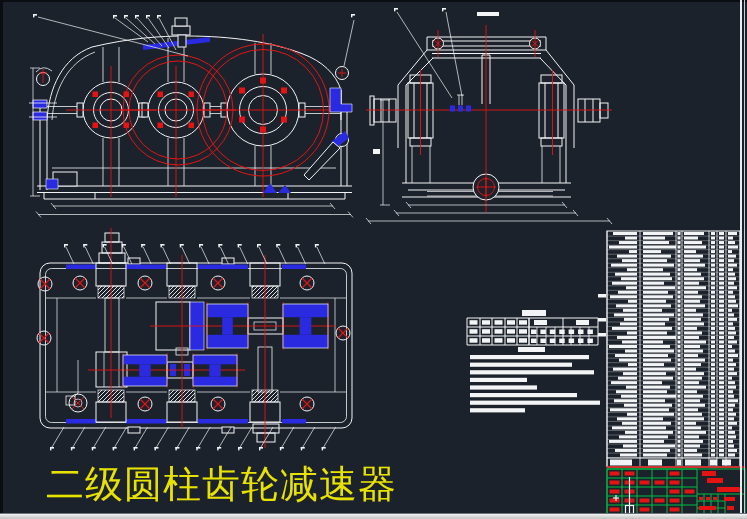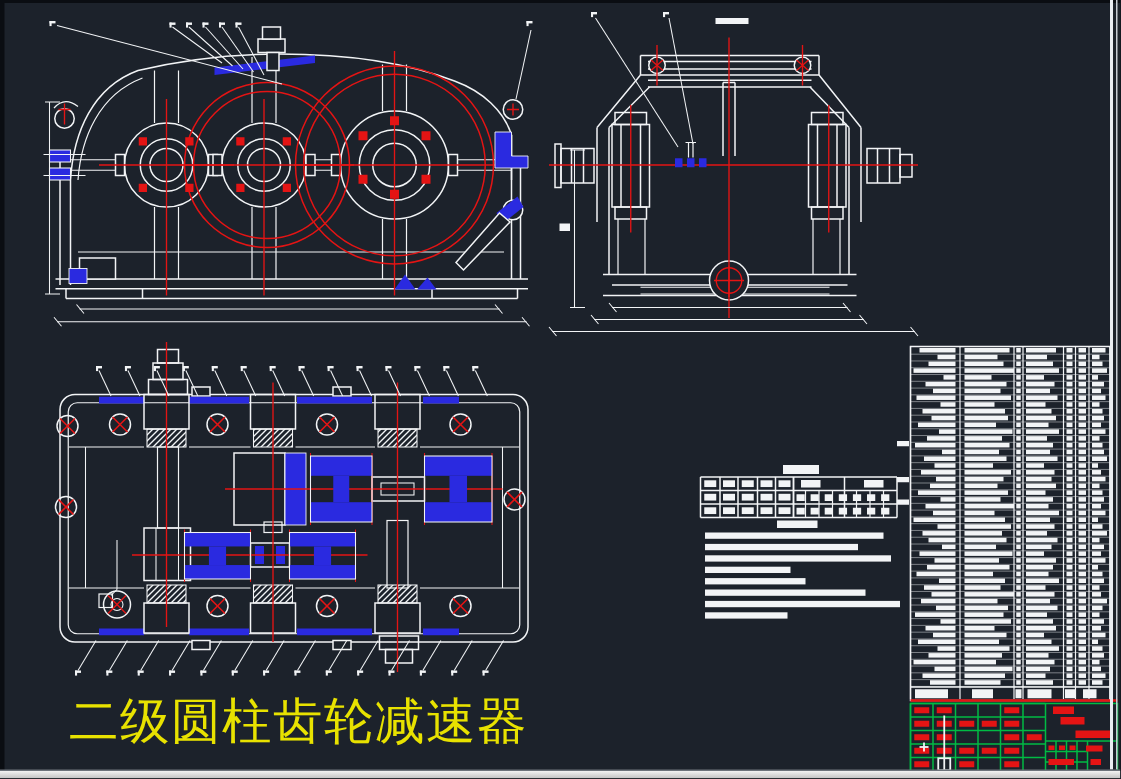--- a/index.html
+++ b/index.html
@@ -6,21 +6,21 @@
   #stage{position:relative;width:747px;height:519px;overflow:hidden;background:#1c222b;
          font-family:"Liberation Sans",sans-serif;}
   .abs{position:absolute;}
   #edge-left{left:0;top:0;width:3px;height:519px;background:#0a0d12;}
   #edge-top{left:0;top:0;width:747px;height:2px;background:#0a0d12;}
   #border1{left:740px;top:0;width:2px;height:513px;background:#e9edf2;}
   #border2{left:744px;top:0;width:1px;height:513px;background:#c6ccd4;}
   #statusbar{left:0;top:513px;width:747px;height:6px;
              background:linear-gradient(#f2f2f2,#c2c2c2);border-top:1px solid #6e747c;box-sizing:border-box;}
   #cad-title{left:46px;top:467px;width:300px;height:38px;color:#e8e200;
-             font-family:Liberation Mono, monospace;font-size:33px;line-height:34px;
+             font-family:Liberation Sans, sans-serif;font-size:38px;line-height:34px;
              letter-spacing:1px;white-space:nowrap;}
   svg{display:block;}
 </style>
 </head>
 <body>
 
 <div id="stage">
 
 <svg id="cad-canvas" class="abs" style="left:0;top:0" width="747" height="519" viewBox="0 0 747 519">
   <defs>

